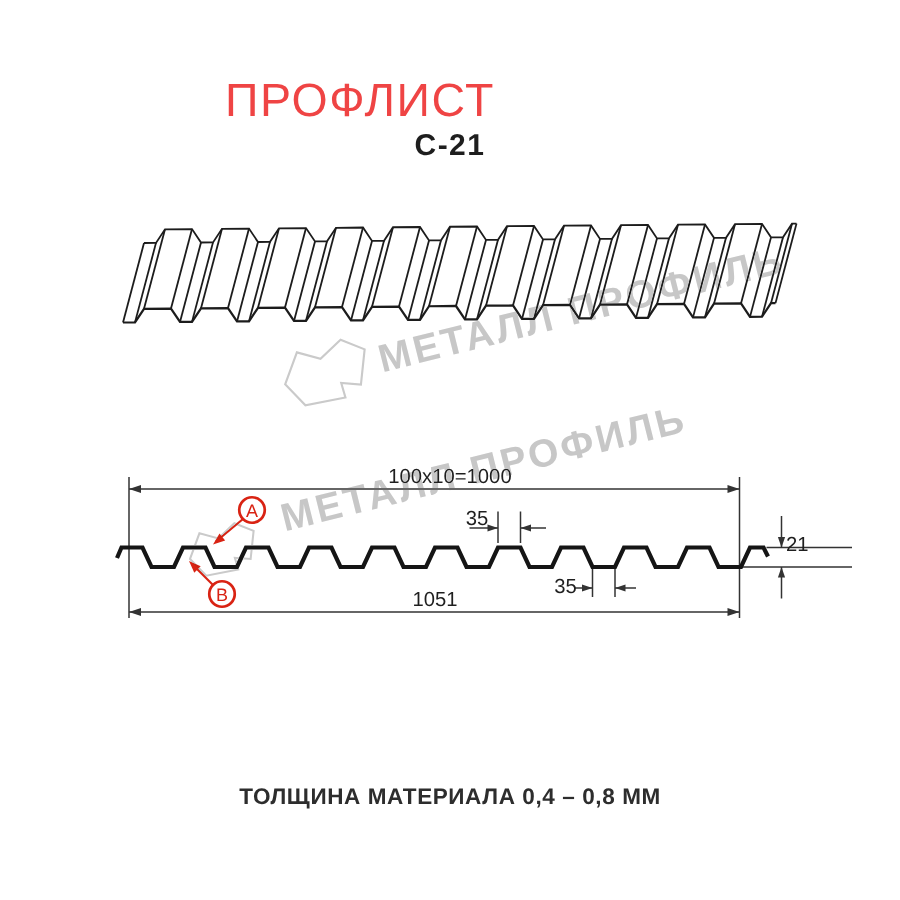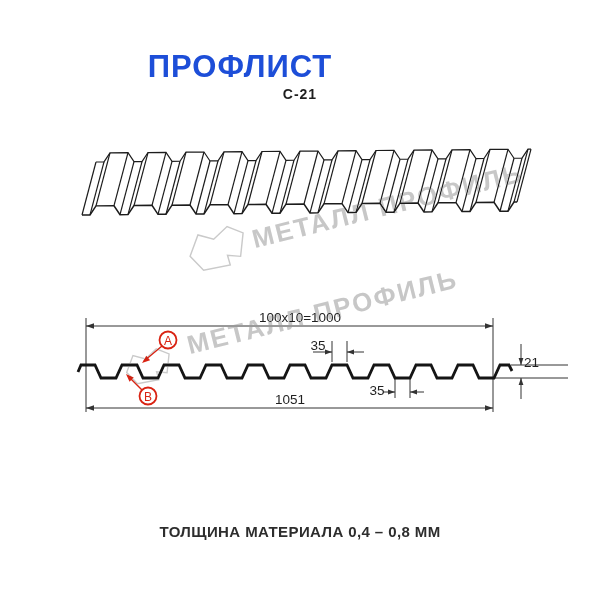--- a/index.html
+++ b/index.html
@@ -4,25 +4,25 @@
 <style>
   html,body{margin:0;padding:0;}
   body{
     width:600px;height:600px;position:relative;background:#ffffff;overflow:hidden;
     font-family:"Liberation Sans", sans-serif;
   }
   .abs{position:absolute;}
   
   .title{
     left:0;top:49px;width:480px;text-align:center;
-    font-size:31px;font-weight:700;letter-spacing:1px;color:#1d4ed8;
+    font-size:31px;font-weight:400;letter-spacing:1px;color:#ef4444;
   }
   .subtitle{
     left:0;top:86px;width:600px;text-align:center;
-    font-size:14px;font-weight:600;letter-spacing:1px;color:#1e1e1e;
+    font-size:20px;font-weight:600;letter-spacing:1px;color:#1e1e1e;
   }
   
   svg.layer{left:0;top:0;width:600px;height:600px;pointer-events:none;}
   
   .wm{mix-blend-mode:darken;pointer-events:none;}
   .wm-text{
     font-size:26px;font-weight:700;letter-spacing:2px;color:#c7c7c7;
     transform-origin:left top;white-space:nowrap;
   }
   .wm-text.one{left:249px;top:225px;transform:rotate(-14deg);}

